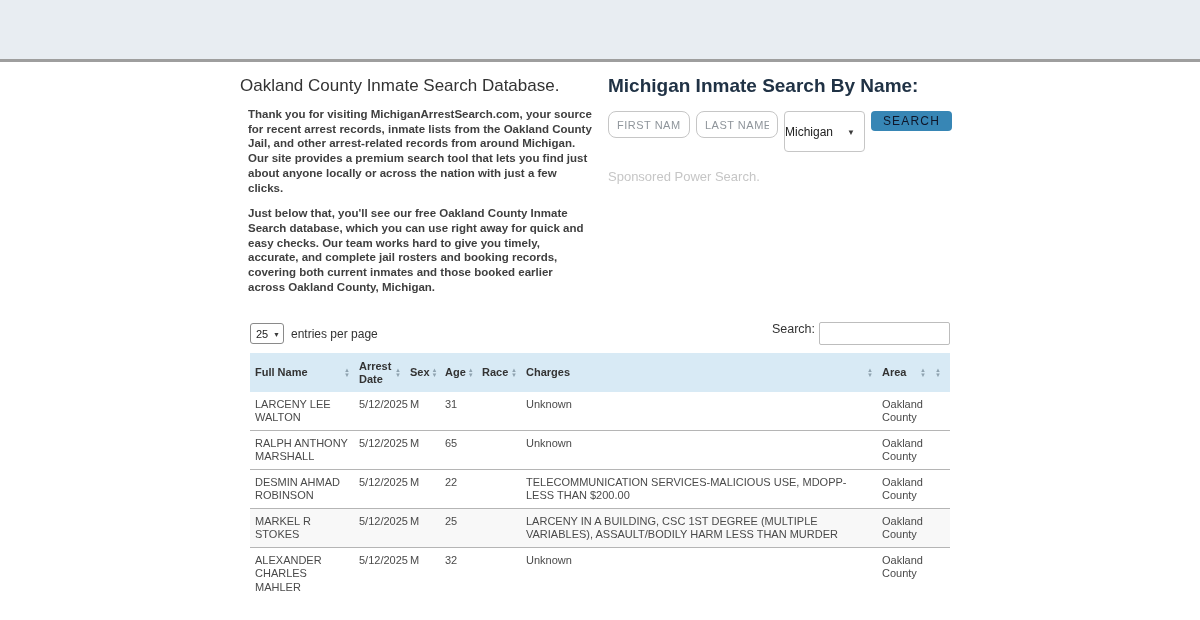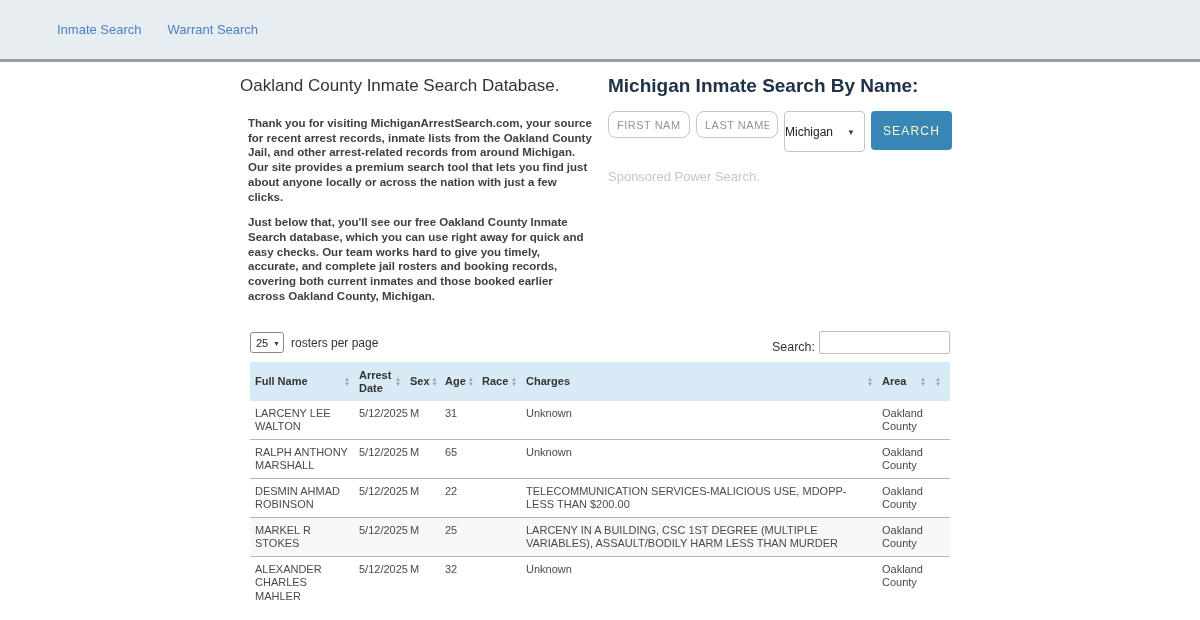--- a/index.html
+++ b/index.html
@@ -14,51 +14,51 @@
   .logo-circle { width:30px; height:30px; border-radius:50%; background:#f6c221;
                  display:flex; align-items:center; justify-content:center; flex:0 0 auto; }
   .site-title { font-size:16.5px; font-weight:bold; color:#2b4a6f; letter-spacing:.2px; }
   .top-nav { display:flex; gap:26px; }
   .top-nav a { color:#4d7fc1; font-size:13px; text-decoration:none; cursor:pointer; }
 
   
   .content { width:712px; margin:6px 0 0 240px; }
   .intro-row { display:flex; gap:16px; }
   .intro-left { width:352px; }
-  .intro-left h1 { font-size:17px; font-weight:400; color:#333; margin:8px 0 20px 0; }
+  .intro-left h1 { font-size:17px; font-weight:400; color:#333; margin:8px 0 11px 0; }
   .intro-left p { font-size:11.5px; line-height:14.7px; color:#3f3f3f;
                   margin:0 0 11px 0; padding-left:8px;font-weight:bold; }
 
   .intro-right { width:344px; }
   .intro-right h2 { font-size:19px; font-weight:700; color:#203245; margin:7px 0 14px 0; }
   .name-search-form { display:flex; gap:6px; }
   .name-search-form input[type=text] { width:82px; height:27px; border:1px solid #c6c6c6;
       border-radius:8px; padding:0 8px; font-size:11px; color:#333; background:#fff; }
   .name-search-form input::placeholder { color:#8f959b; letter-spacing:.5px; font-size:11px; }
   .select-wrap { position:relative; }
   .state-select select { width:81px; height:41px; appearance:none; -webkit-appearance:none;
       border:1px solid #c6c6c6; border-radius:4px; background:#fff; font-size:12px;
       color:#222; cursor:pointer; }
   .sel-arrow { position:absolute; right:10px; top:50%; transform:translateY(-50%);
       font-size:8px; color:#3c3c3c; pointer-events:none; }
-  .search-btn { width:81px; height:39px; background:#3786b5; color:#fef9c3; border:none;
+  .search-btn { width:81px; height:20px; background:#3786b5; color:#0f172a; border:none;
       border-radius:4px; font-size:12px; letter-spacing:1.2px; cursor:pointer;
       font-family:"Liberation Sans", sans-serif; }
   .sponsored { margin-top:17px; font-size:13px; color:#c6c6c6; }
 
   
   .table-area { margin-top:17px; margin-left:10px; width:700px; }
   .table-controls { display:flex; justify-content:space-between; align-items:center;
       margin-bottom:8px; }
   .page-size { display:flex; align-items:center; gap:7px; font-size:12px; color:#333; }
   .page-size select { width:34px; height:21px; font-size:11px; color:#222;
       border:1px solid #8a8a8a; border-radius:3px; appearance:none; -webkit-appearance:none;
       padding-left:5px; background:#fff; cursor:pointer; }
   .page-size .sel-arrow { right:4px; font-size:7px; }
-  .table-search { display:flex; align-items:flex-end; gap:4px; font-size:12.5px; color:#333; }
+  .table-search { display:flex; align-items:flex-start; gap:4px; font-size:12.5px; color:#333; }
   .table-search input { width:131px; height:23px; border:1px solid #bdbdbd;
       border-radius:2px; padding:0 5px; font-size:12px; }
 
   
   table.inmates { width:700px; border-collapse:collapse; table-layout:fixed;
       font-size:11px; color:#4a4a4a; }
   thead th { background:#d8eaf5; color:#333; font-size:11px; font-weight:bold;
       text-align:left; height:39px; padding:4px 4px 4px 5px; vertical-align:middle;
       cursor:pointer; }
   .th-inner { display:flex; justify-content:space-between; align-items:center; gap:2px; }
@@ -66,24 +66,20 @@
   .sort-arrows { display:flex; flex-direction:column; align-items:center;
       font-size:6px; line-height:4.6px; color:#8fa3b0; flex:0 0 auto; }
   tbody td { padding:5.5px 5px; vertical-align:top; line-height:13.5px; }
   tbody tr + tr { border-top:1px solid #b5b5b5; }
   tbody tr.even { background:#f8f8f8; }
 </style>
 </head>
 <body>
 
 <header class="site-header">
-  <nav class="top-nav">
-    <a>Inmate Search</a>
-    <a>Warrant Search</a>
-  </nav>
 </header>
 
 <main class="content">
   <div class="intro-row">
     <section class="intro-left">
       <h1>Oakland County Inmate Search Database.</h1>
       <p>Thank you for visiting MichiganArrestSearch.com, your source for recent arrest records, inmate lists from the Oakland County Jail, and other arrest-related records from around Michigan. Our site provides a premium search tool that lets you find just about anyone locally or across the nation with just a few clicks.</p>
       <p>Just below that, you'll see our free Oakland County Inmate Search database, which you can use right away for quick and easy checks. Our team works hard to give you timely, accurate, and complete jail rosters and booking records, covering both current inmates and those booked earlier across Oakland County, Michigan.</p>
     </section>
 
@@ -106,21 +102,21 @@
 
   <div class="table-area">
     <div class="table-controls">
       <div class="page-size">
         <span class="select-wrap">
           <select>
             <option>25</option>
           </select>
           <span class="sel-arrow">▼</span>
         </span>
-        <span>rosters per page</span>
+        <span>entries per page</span>
       </div>
       <div class="table-search">
         <label>Search:</label>
         <input type="text" value="" style="">
       </div>
     </div>
 
     <table class="inmates">
       <colgroup>
         <col style="width:104px">

